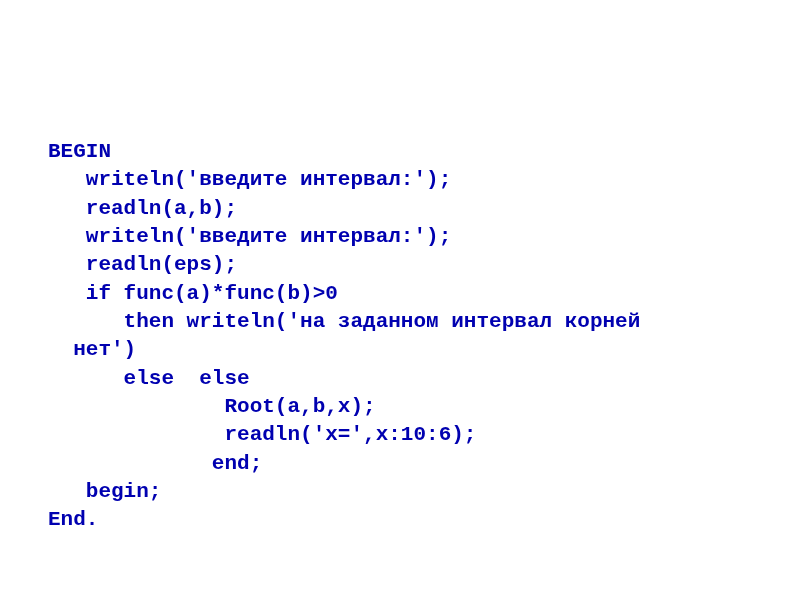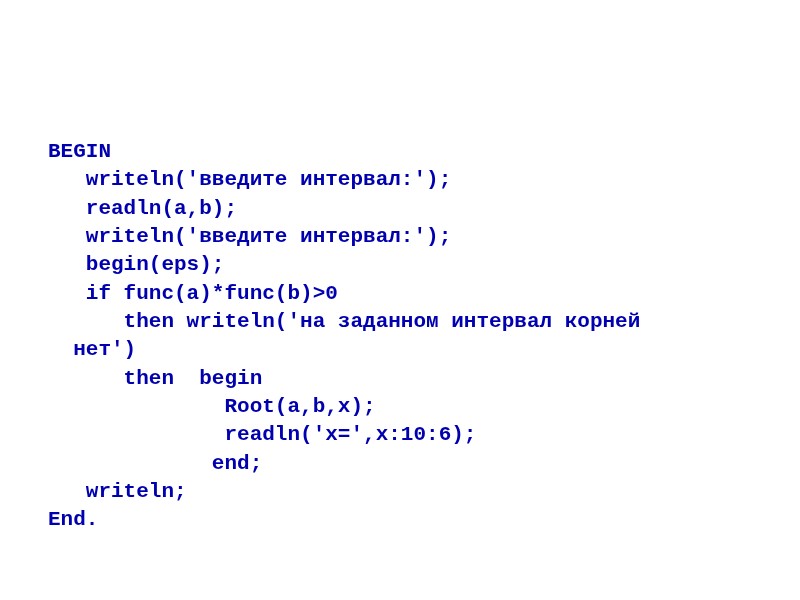--- a/index.html
+++ b/index.html
@@ -23,22 +23,22 @@
     line-height: 1.35;
   }
 </style>
 </head>
 <body>
 
 <div class="code-block"><span>BEGIN</span>
 <span>   writeln('введите интервал:');</span>
 <span>   readln(a,b);</span>
 <span>   writeln('введите интервал:');</span>
-<span>   begin(eps);</span>
+<span>   readln(eps);</span>
 <span>   if func(a)*func(b)&gt;0</span>
 <span>      then writeln('на заданном интервал корней</span>
 <span>  нет')</span>
-<span>      then  begin</span>
+<span>      else  else</span>
 <span>              Root(a,b,x);</span>
 <span>              readln('x=',x:10:6);</span>
 <span>             end;</span>
-<span>   writeln;</span>
+<span>   begin;</span>
 <span>End.</span></div>
 
 </body></html>

